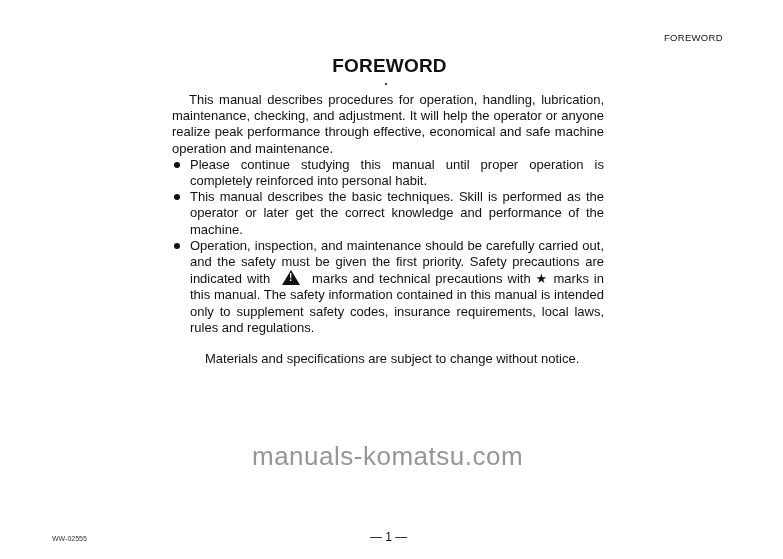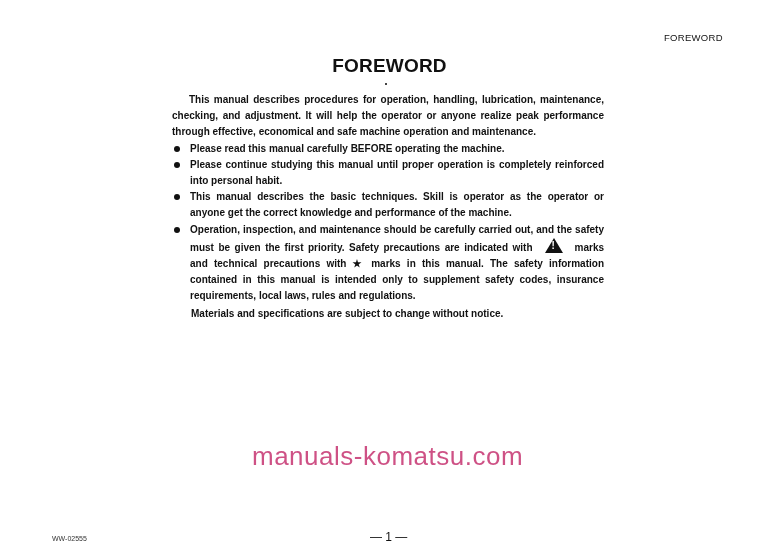--- a/index.html
+++ b/index.html
@@ -3,51 +3,50 @@
 <meta charset="utf-8">
 <style>
   html, body { margin:0; padding:0; background:#ffffff; }
   body { width:783px; height:559px; position:relative; overflow:hidden;
          font-family:"Liberation Sans", sans-serif; color:#111; }
   .running-head { position:absolute; top:32px; left:664px; font-size:9.5px; letter-spacing:0.3px; }
   .title { position:absolute; top:55px; left:0; width:783px; text-align:center;
            font-size:19px; font-weight:bold; letter-spacing:0.2px; padding-left:0; }
   .title span { display:inline-block; margin-left:-4px; }
   .dot { position:absolute; top:83px; left:385px; width:2px; height:2px; background:#444; }
-  .body { position:absolute; top:92px; left:172px; width:432px; font-size:10px; line-height:16.2px;font-weight:bold; }
+  .body { position:absolute; top:92px; left:172px; width:432px; font-size:13px; line-height:16.2px; }
   .intro { text-indent:17px; text-align:justify; text-align-last:left; margin:0; }
   ul.bullets { list-style:none; margin:0; padding:0; }
   ul.bullets li { position:relative; padding-left:18px; text-align:justify; text-align-last:left; }
   ul.bullets li .bullet { position:absolute; left:2px; top:5px; width:6px; height:6px;
                           border-radius:50%; background:#111; }
-  .final { margin:1px; padding-left:18px; position:relative; }
+  .final { margin:15px; padding-left:18px; position:relative; }
   .warn { display:inline-block; width:0; height:0; vertical-align:-2px; margin:0 12px 0 12px;
           border-left:9px solid transparent; border-right:9px solid transparent;
           border-bottom:15px solid #111; position:relative; }
   .warn::after { content:"!"; position:absolute; left:-2px; top:3px; color:#fff;
                  font-size:10px; font-weight:bold; line-height:10px; }
-  .watermark { position:absolute; top:441px; left:252px; font-size:26px; color:#be185d;
+  .watermark { position:absolute; top:441px; left:252px; font-size:26px; color:#737373;
                opacity:0.75; letter-spacing:0.5px; pointer-events:none; }
   .doc-code { position:absolute; top:535px; left:52px; font-size:7px; color:#333; }
   .page-num { position:absolute; top:530px; left:370px; font-size:12px; }
 </style>
 </head>
 <body>
 
 <div class="running-head">FOREWORD</div>
 
 <div class="title"><span>FOREWORD</span></div>
 <div class="dot"></div>
 
 <div class="body">
   <p class="intro">This manual describes procedures for operation, handling, lubrication, maintenance, checking, and adjustment. It will help the operator or anyone realize peak performance through effective, economical and safe machine operation and maintenance.</p>
   <ul class="bullets">
-    <li><span class="bullet"></span><span>Please read this manual carefully BEFORE operating the machine.</span></li>
     <li><span class="bullet"></span><span>Please continue studying this manual until proper operation is completely reinforced into personal habit.</span></li>
-    <li><span class="bullet"></span><span>This manual describes the basic techniques. Skill is operator as the operator or anyone get the correct knowledge and performance of the machine.</span></li>
+    <li><span class="bullet"></span><span>This manual describes the basic techniques. Skill is performed as the operator or later get the correct knowledge and performance of the machine.</span></li>
     <li><span class="bullet"></span><span>Operation, inspection, and maintenance should be carefully carried out, and the safety must be given the first priority. Safety precautions are indicated with</span><span class="warn"></span><span>marks and technical precautions with ★ marks in this manual. The safety information contained in this manual is intended only to supplement safety codes, insurance requirements, local laws, rules and regulations.</span></li>
   </ul>
   <p class="final">Materials and specifications are subject to change without notice.</p>
 </div>
 
 <div class="watermark">manuals-komatsu.com</div>
 
 <div class="doc-code">WW-02555</div>
 <div class="page-num">— 1 —</div>
 

